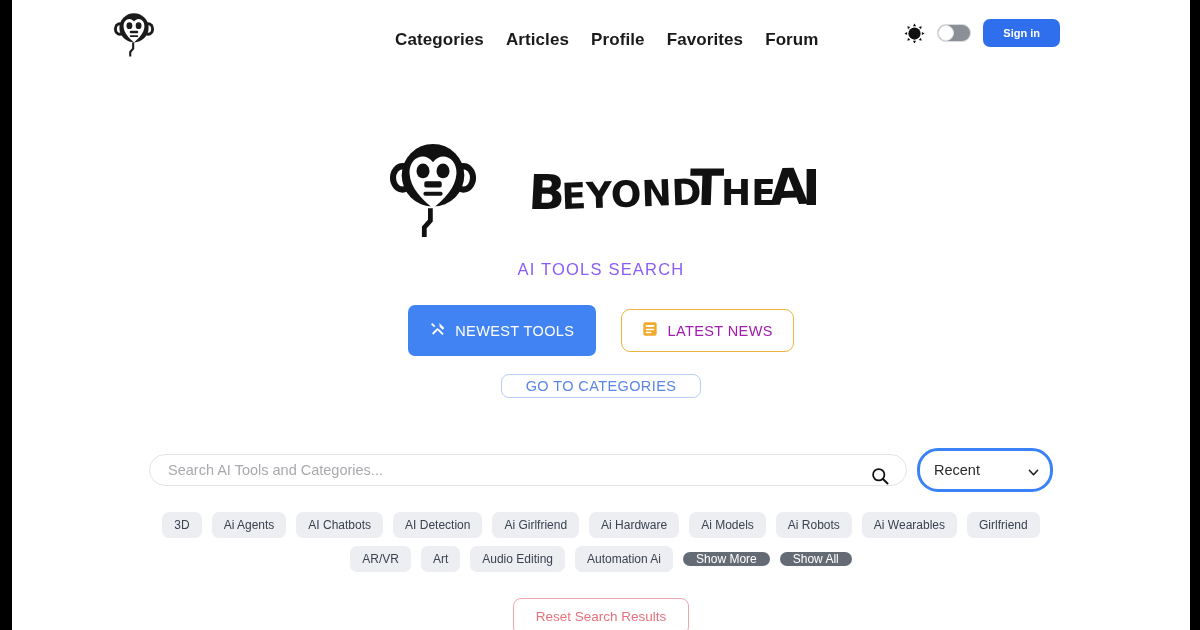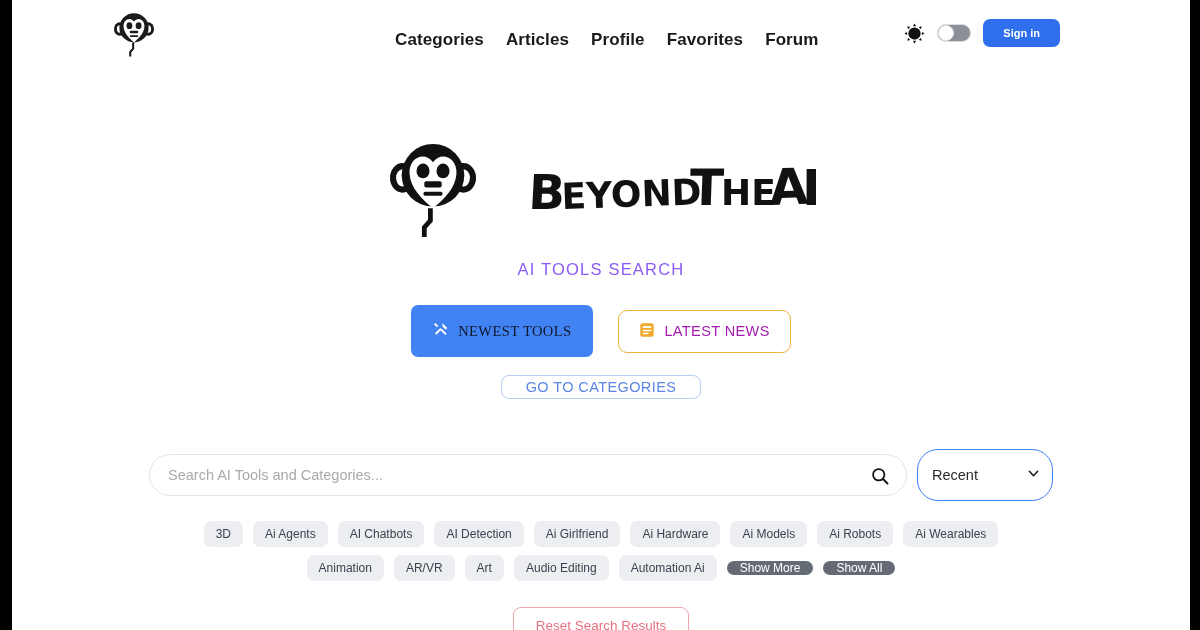--- a/index.html
+++ b/index.html
@@ -153,25 +153,24 @@
     justify-content: center;
     gap: 9px;
     font-size: 14.5px;
     letter-spacing: 0.4px;
     cursor: pointer;
     font-family: "Liberation Sans", sans-serif;
     white-space: nowrap;
   }
   .btn-newest {
     background: #4183f3;
-    color: #0f172a;
+    color: #ffffff;
     border: none;
     border-radius: 7px;
     padding: 16px 22px;
-    font-family: Liberation Serif, serif;
   }
   .btn-news {
     background: #ffffff;
     color: #a21caf;
     border: 1.5px solid #f0b341;
     border-radius: 9px;
     padding: 11px 20px;
   }
   .btn-categories {
     margin-top: 18px;
@@ -194,21 +193,21 @@
   .search-row {
     margin-top: 50px;
     display: flex;
     align-items: center;
     justify-content: center;
     gap: 10px;
   }
   .search-field {
     position: relative;
     width: 758px;
-    height: 42px;
+    height: 32px;
     border: 1px solid #e3e4e7;
     border-radius: 21px;
     background: #ffffff;
     display: flex;
     align-items: center;
   }
   .search-field input {
     flex: 1;
     border: none;
     outline: none;
@@ -222,22 +221,22 @@
   .search-icon {
     position: absolute;
     right: 16px;
     top: 11px;
     width: 20px;
     height: 20px;
     cursor: pointer;
   }
   .sort-select {
     width: 136px;
-    height: 52px;
-    border: 1px solid #3b82f6;
+    height: 44px;
+    border: 3px solid #3b82f6;
     border-radius: 21px;
     background: #ffffff;
     font-size: 14.5px;
     color: #2b2b2b;
     padding: 0 14px;
     appearance: none;
     -webkit-appearance: none;
     cursor: pointer;
     font-family: "Liberation Sans", sans-serif;
   }
@@ -447,21 +446,21 @@
     <div class="tags">
       <button class="tag">3D</button>
       <button class="tag">Ai Agents</button>
       <button class="tag">AI Chatbots</button>
       <button class="tag">AI Detection</button>
       <button class="tag">Ai Girlfriend</button>
       <button class="tag">Ai Hardware</button>
       <button class="tag">Ai Models</button>
       <button class="tag">Ai Robots</button>
       <button class="tag">Ai Wearables</button>
-      <button class="tag">Animation</button>
+      <button class="tag">Girlfriend</button>
       <button class="tag">AR/VR</button>
       <button class="tag">Art</button>
       <button class="tag">Audio Editing</button>
       <button class="tag">Automation Ai</button>
       <button class="tag dark">Show More</button>
       <button class="tag dark">Show All</button>
     </div>
 
     <div class="reset-row">
       <button class="btn-reset">Reset Search Results</button>

